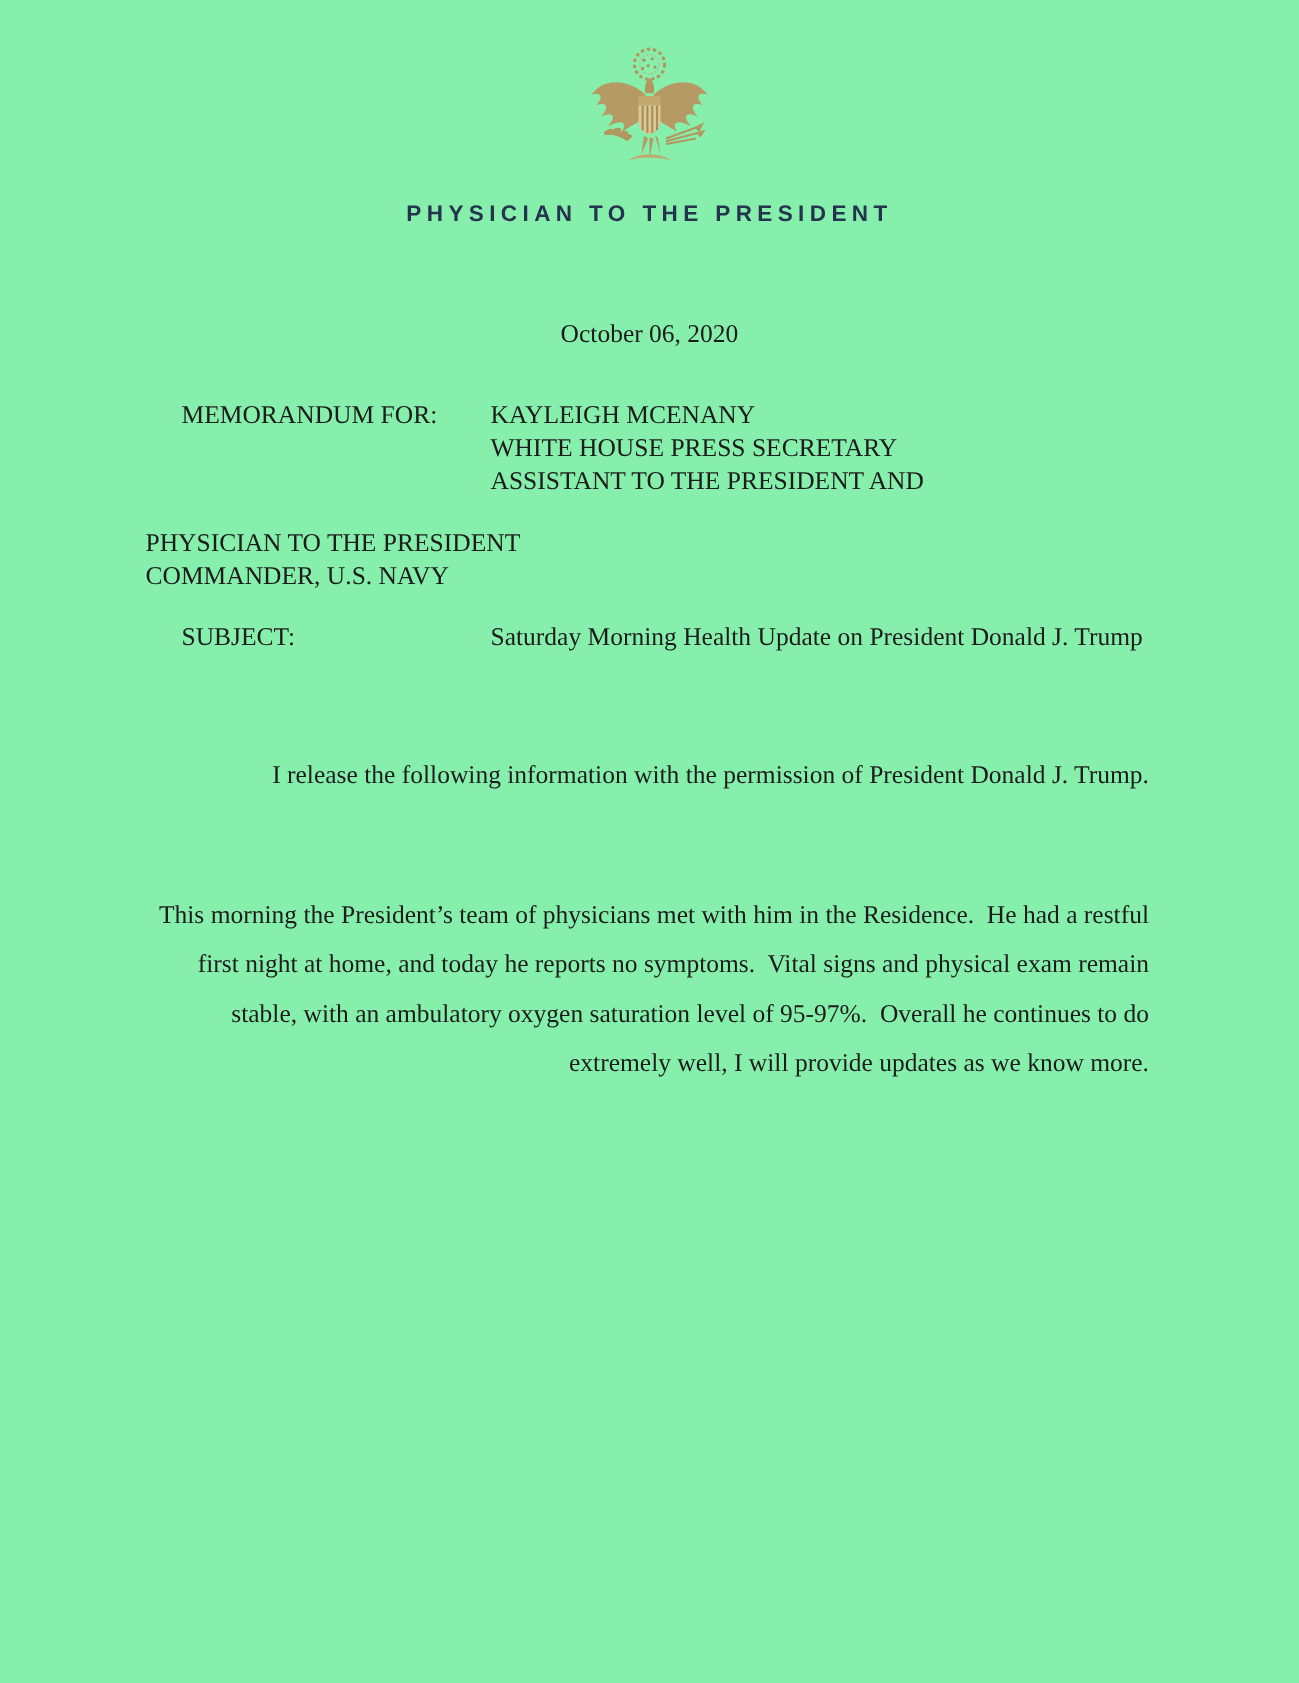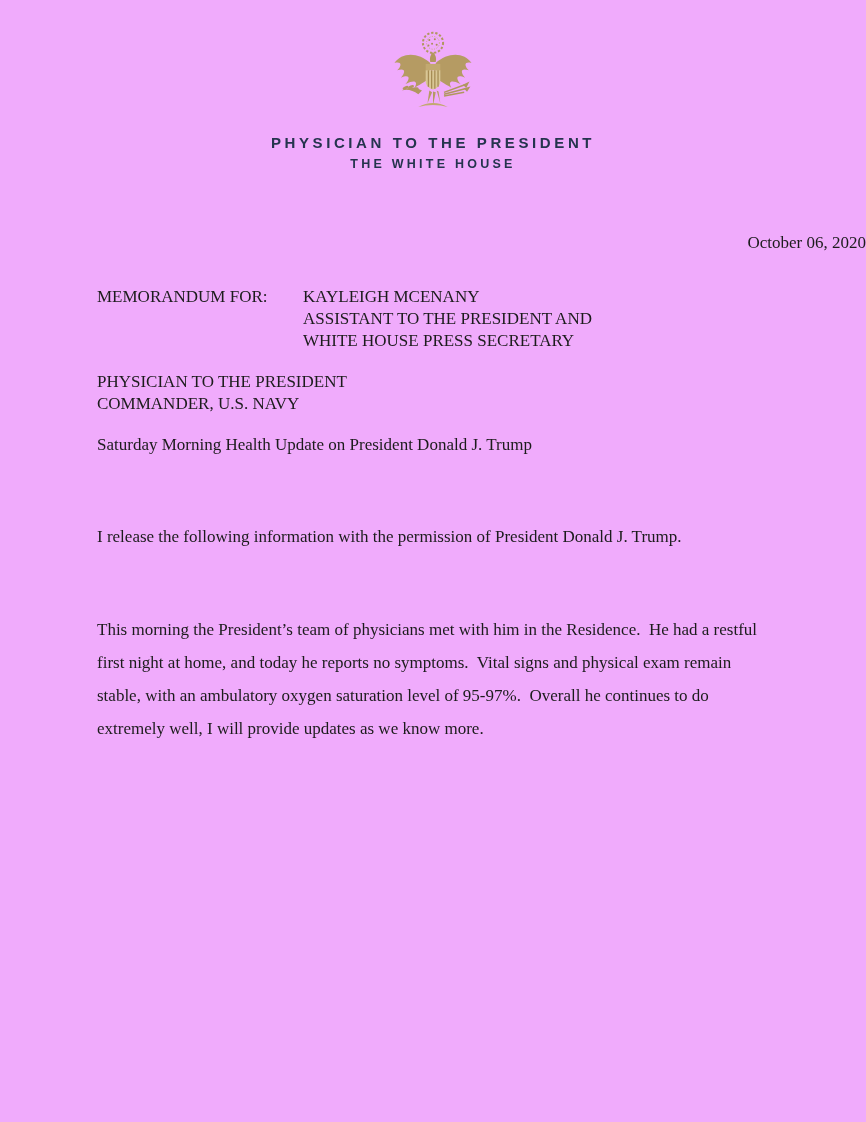--- a/index.html
+++ b/index.html
@@ -4,21 +4,21 @@
 <style>
   html, body {
     margin: 0;
     padding: 0;
     background: #ffffff;
   }
   .page {
     position: relative;
     width: 866px;
     height: 1122px;
-    background: #f0abfc;
+    background: #86efac;
     font-family: "Liberation Serif", serif;
     color: #1c1c1c;
     overflow: hidden;
   }
   
   .letterhead {
     padding-top: 30px;
     text-align: center;
   }
   .seal-wrap {
@@ -40,46 +40,48 @@
     font-family: "Liberation Sans", sans-serif;
     font-size: 12.5px;
     line-height: 15px;
     font-weight: 600;
     letter-spacing: 0.26em;
     color: #25344e;
   }
   
   .date-line {
     margin-top: 60px;
-    text-align: right;
+    text-align: center;
     font-size: 17px;
     line-height: 21px;
   }
   
   .memo-fields {
     margin: 33px 97px 0 97px;
   }
   .field {
     display: flex;
     margin-bottom: 19px;
   }
   .field:last-child { margin-bottom: 0; }
   .field-label {
     width: 206px;
     flex: 0 0 206px;
     font-size: 17px;
     line-height: 22px;
+    margin-left: 24px;
   }
   .field-value {
     font-size: 17px;
     line-height: 22px;
   }
   
   .body-text {
     margin: 0 100px 0 97px;
+    text-align: right;
   }
   .para {
     font-size: 17px;
     line-height: 33px;
     white-space: pre-wrap;
   }
   .para-1 { margin-top: 64px; }
   .para-2 { margin-top: 60px; }
 </style>
 </head>
@@ -139,44 +141,44 @@
         <g fill="#b59b63">
           <path d="M46 66 L44 80 L49 68 Z"></path>
           <path d="M50 67 L50 82 L53 68 Z"></path>
           <path d="M54 66 L58 80 L56 67 Z"></path>
         </g>
 
         <path d="M34 84 C44 78 56 78 66 84 C56 81 44 81 34 84 Z" fill="#c2a970"></path>
       </svg>
     </div>
     <div class="lh-title">PHYSICIAN TO THE PRESIDENT</div>
-    <div class="lh-subtitle">THE WHITE HOUSE</div>
   </div>
 
   <div class="date-line">October 06, 2020</div>
 
   <div class="memo-fields">
 
     <div class="field">
       <div class="field-label">MEMORANDUM FOR:</div>
       <div class="field-value">
         <div>KAYLEIGH MCENANY</div>
+        <div>WHITE HOUSE PRESS SECRETARY</div>
         <div>ASSISTANT TO THE PRESIDENT AND</div>
-        <div>WHITE HOUSE PRESS SECRETARY</div>
       </div>
     </div>
 
     <div class="field">
       <div class="field-value">
         <div>PHYSICIAN TO THE PRESIDENT</div>
         <div>COMMANDER, U.S. NAVY</div>
       </div>
     </div>
 
     <div class="field">
+      <div class="field-label">SUBJECT:</div>
       <div class="field-value">
         <div>Saturday Morning Health Update on President Donald J. Trump</div>
       </div>
     </div>
 
   </div>
 
   <div class="body-text">
     <div class="para para-1">I release the following information with the permission of President Donald J. Trump.</div>
     <div class="para para-2">This morning the President’s team of physicians met with him in the Residence.  He had a restful first night at home, and today he reports no symptoms.  Vital signs and physical exam remain stable, with an ambulatory oxygen saturation level of 95-97%.  Overall he continues to do extremely well, I will provide updates as we know more.</div>

